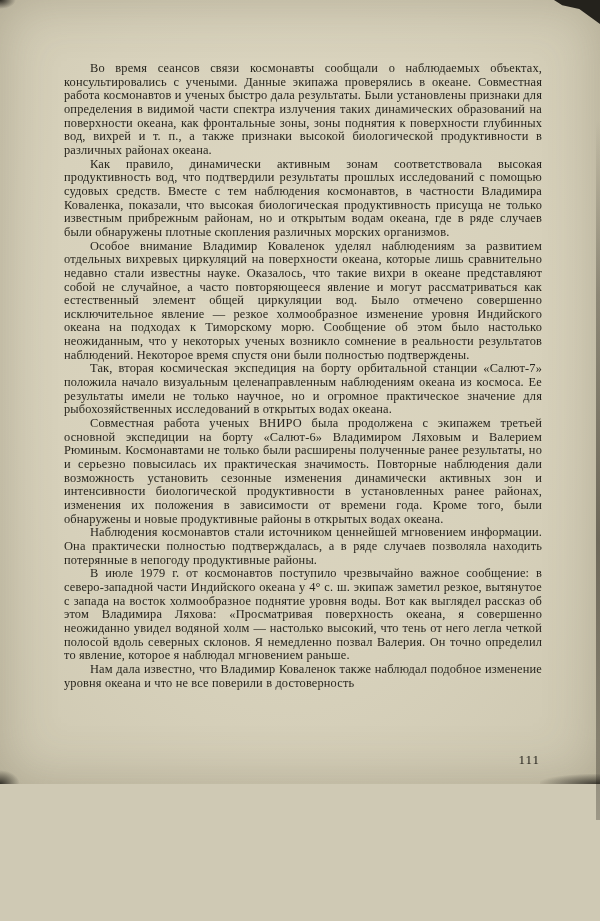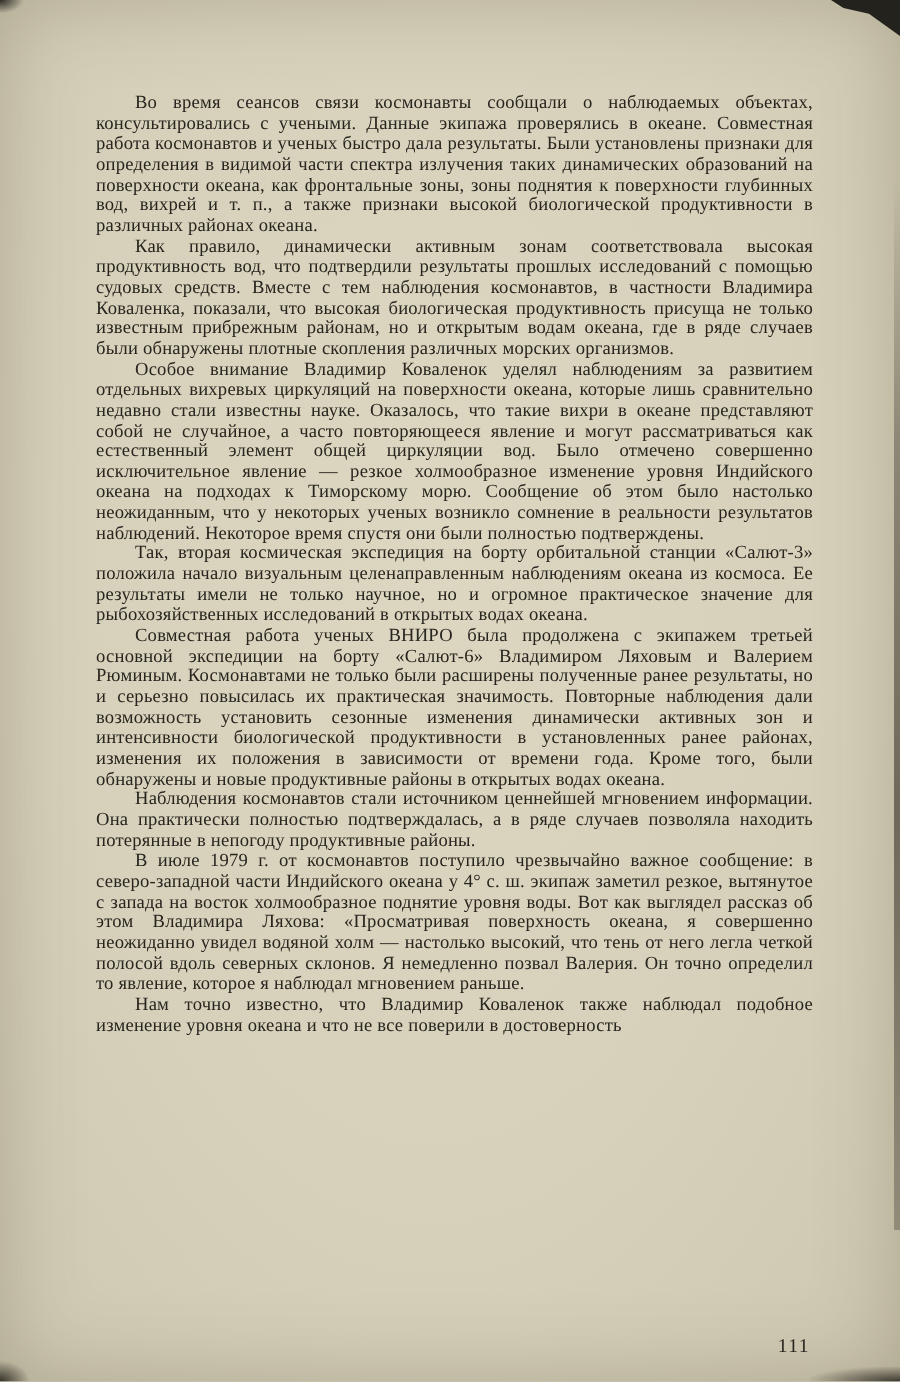--- a/index.html
+++ b/index.html
@@ -9,21 +9,21 @@
   body {
     width: 600px;
     height: 921px;
     overflow: hidden;
     background: #cfc9b4;
     font-family: "Liberation Serif", "DejaVu Serif", serif;
   }
   .page {
     position: relative;
     width: 600px;
-    height: 921px;
+    height: 784px;
     background:
       radial-gradient(ellipse at 48% 40%, #ddd7c2 0%, #d7d1bb 55%, #cdc7b0 100%);
     box-shadow: inset 0 0 55px rgba(92, 82, 58, 0.30);
   }
   .text-block {
     position: absolute;
     top: 62px;
     left: 64px;
     right: 58px;
     color: #27251e;
@@ -80,22 +80,22 @@
   <div class="artifact art-tl"></div>
   <div class="artifact art-tr"></div>
   <div class="artifact art-right"></div>
   <div class="artifact art-bl"></div>
   <div class="artifact art-br"></div>
 
   <div class="text-block">
     <p class="para">Во время сеансов связи космонавты сообщали о наблюдаемых объектах, консультировались с учеными. Данные экипажа проверялись в океане. Совместная работа космонавтов и ученых быстро дала результаты. Были установлены признаки для определения в видимой части спектра излучения таких динамических образований на поверхности океана, как фронтальные зоны, зоны поднятия к поверхности глубинных вод, вихрей и т. п., а также признаки высокой биологической продуктивности в различных районах океана.</p>
     <p class="para">Как правило, динамически активным зонам соответствовала высокая продуктивность вод, что подтвердили результаты прошлых исследований с помощью судовых средств. Вместе с тем наблюдения космонавтов, в частности Владимира Коваленка, показали, что высокая биологическая продуктивность присуща не только известным прибрежным районам, но и открытым водам океана, где в ряде случаев были обнаружены плотные скопления различных морских организмов.</p>
     <p class="para">Особое внимание Владимир Коваленок уделял наблюдениям за развитием отдельных вихревых циркуляций на поверхности океана, которые лишь сравнительно недавно стали известны науке. Оказалось, что такие вихри в океане представляют собой не случайное, а часто повторяющееся явление и могут рассматриваться как естественный элемент общей циркуляции вод. Было отмечено совершенно исключительное явление — резкое холмообразное изменение уровня Индийского океана на подходах к Тиморскому морю. Сообщение об этом было настолько неожиданным, что у некоторых ученых возникло сомнение в реальности результатов наблюдений. Некоторое время спустя они были полностью подтверждены.</p>
-    <p class="para">Так, вторая космическая экспедиция на борту орбитальной станции «Салют-3» положила начало визуальным целенаправленным наблюдениям океана из космоса. Ее результаты имели не только научное, но и огромное практическое значение для рыбохозяйственных исследований в открытых водах океана.</p>
+    <p class="para">Так, вторая космическая экспедиция на борту орбитальной станции «Салют-7» положила начало визуальным целенаправленным наблюдениям океана из космоса. Ее результаты имели не только научное, но и огромное практическое значение для рыбохозяйственных исследований в открытых водах океана.</p>
     <p class="para">Совместная работа ученых ВНИРО была продолжена с экипажем третьей основной экспедиции на борту «Салют-6» Владимиром Ляховым и Валерием Рюминым. Космонавтами не только были расширены полученные ранее результаты, но и серьезно повысилась их практическая значимость. Повторные наблюдения дали возможность установить сезонные изменения динамически активных зон и интенсивности биологической продуктивности в установленных ранее районах, изменения их положения в зависимости от времени года. Кроме того, были обнаружены и новые продуктивные районы в открытых водах океана.</p>
     <p class="para">Наблюдения космонавтов стали источником ценнейшей мгновением информации. Она практически полностью подтверждалась, а в ряде случаев позволяла находить потерянные в непогоду продуктивные районы.</p>
     <p class="para">В июле 1979 г. от космонавтов поступило чрезвычайно важное сообщение: в северо-западной части Индийского океана у 4° с. ш. экипаж заметил резкое, вытянутое с запада на восток холмообразное поднятие уровня воды. Вот как выглядел рассказ об этом Владимира Ляхова: «Просматривая поверхность океана, я совершенно неожиданно увидел водяной холм — настолько высокий, что тень от него легла четкой полосой вдоль северных склонов. Я немедленно позвал Валерия. Он точно определил то явление, которое я наблюдал мгновением раньше.</p>
-    <p class="para">Нам точно известно, что Владимир Коваленок также наблюдал подобное изменение уровня океана и что не все поверили в достоверность</p>
+    <p class="para">Нам дала известно, что Владимир Коваленок также наблюдал подобное изменение уровня океана и что не все поверили в достоверность</p>
   </div>
 
   <div class="page-number">111</div>
 
 </div>
 
 </body></html>

